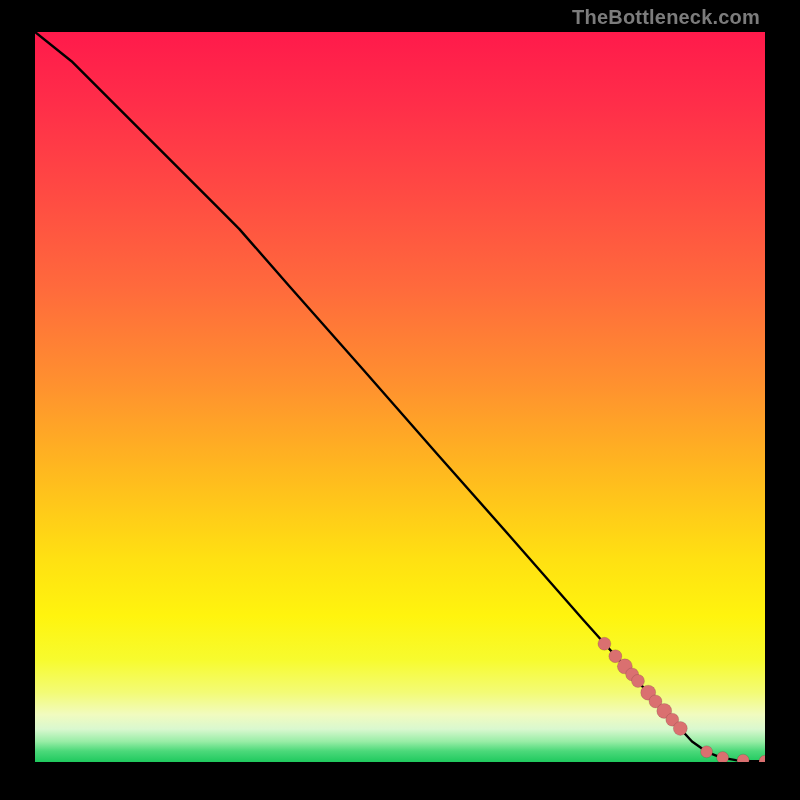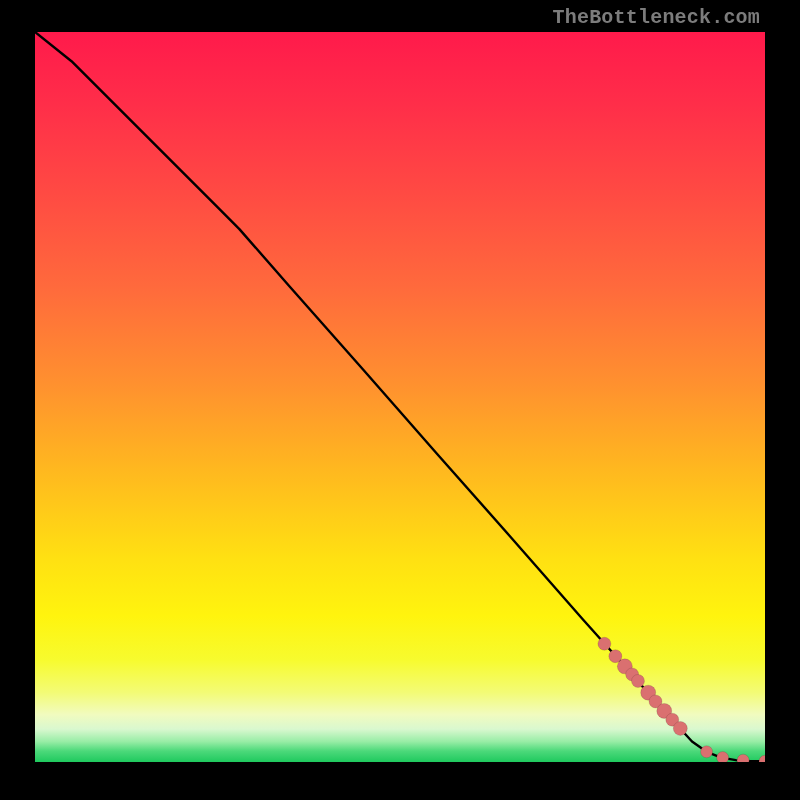--- a/index.html
+++ b/index.html
@@ -9,21 +9,20 @@
     height: 800px;
     background: #000;
     overflow: hidden;
     font-family: Arial, Helvetica, sans-serif;
   }
   .page {
     position: relative;
     width: 794px;
     height: 800px;
     background: #000;
-    font-family: Liberation Mono, monospace;
   }
   .plot-area {
     position: absolute;
     left: 35px;
     top: 32px;
     width: 730px;
     height: 730px;
     overflow: hidden;
   }
   .gradient-bg {

